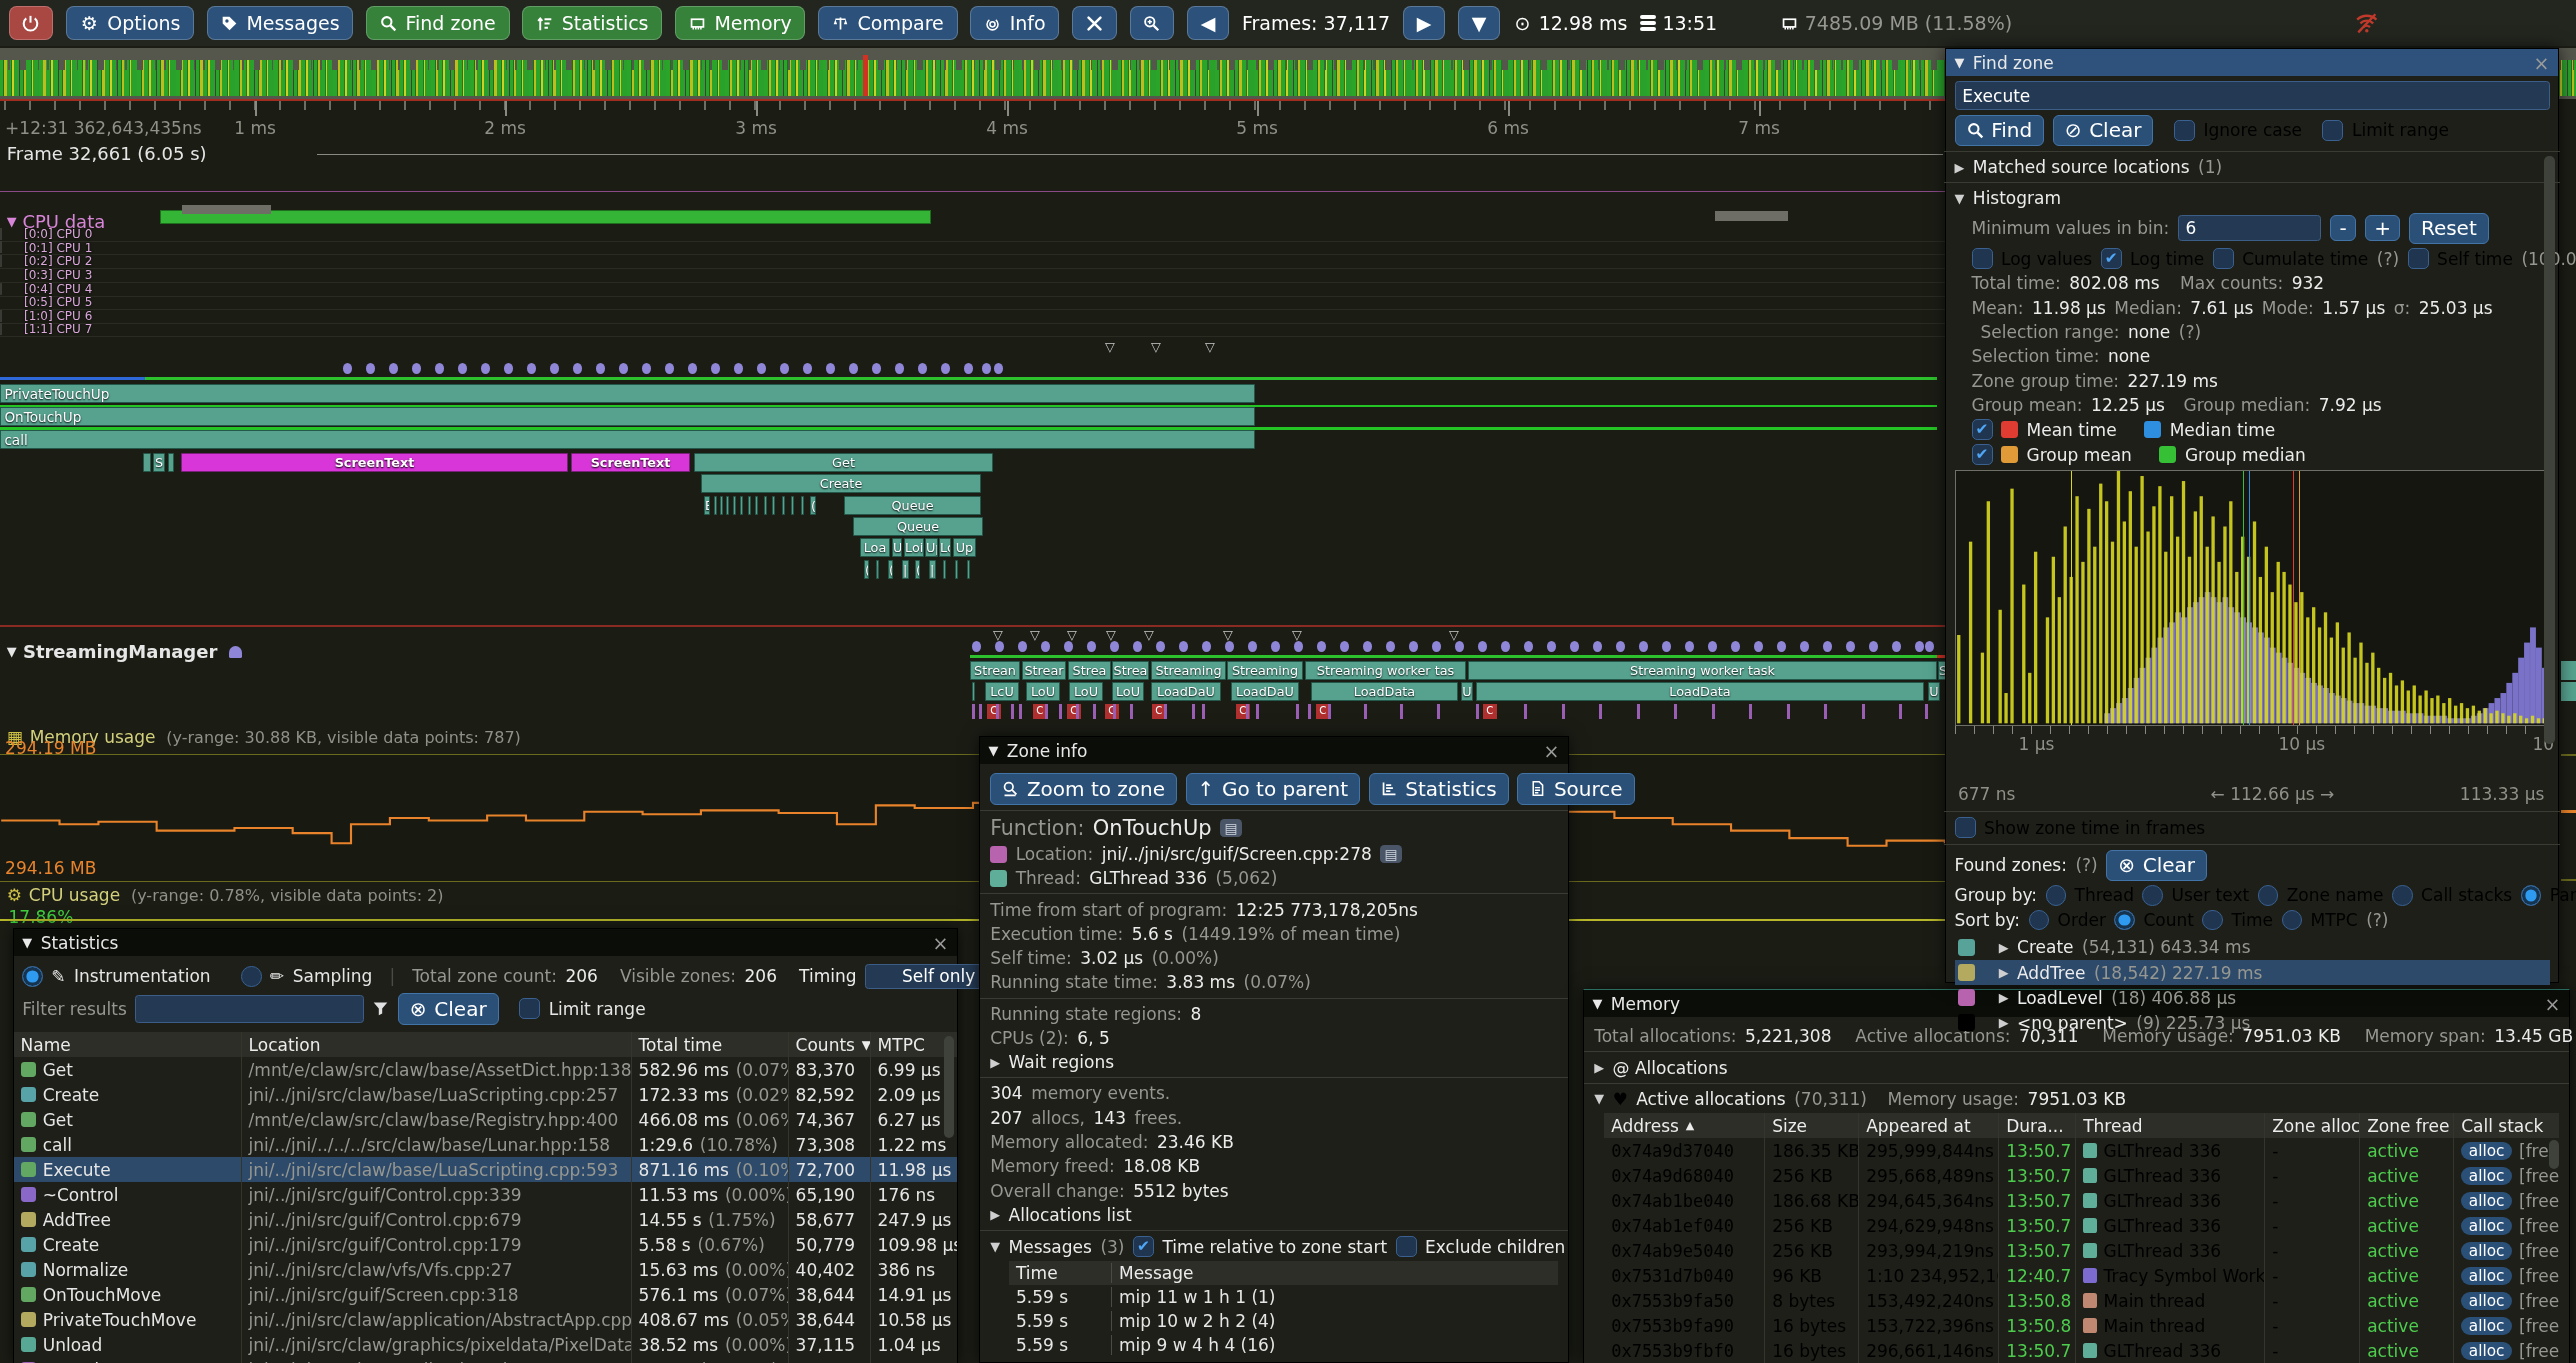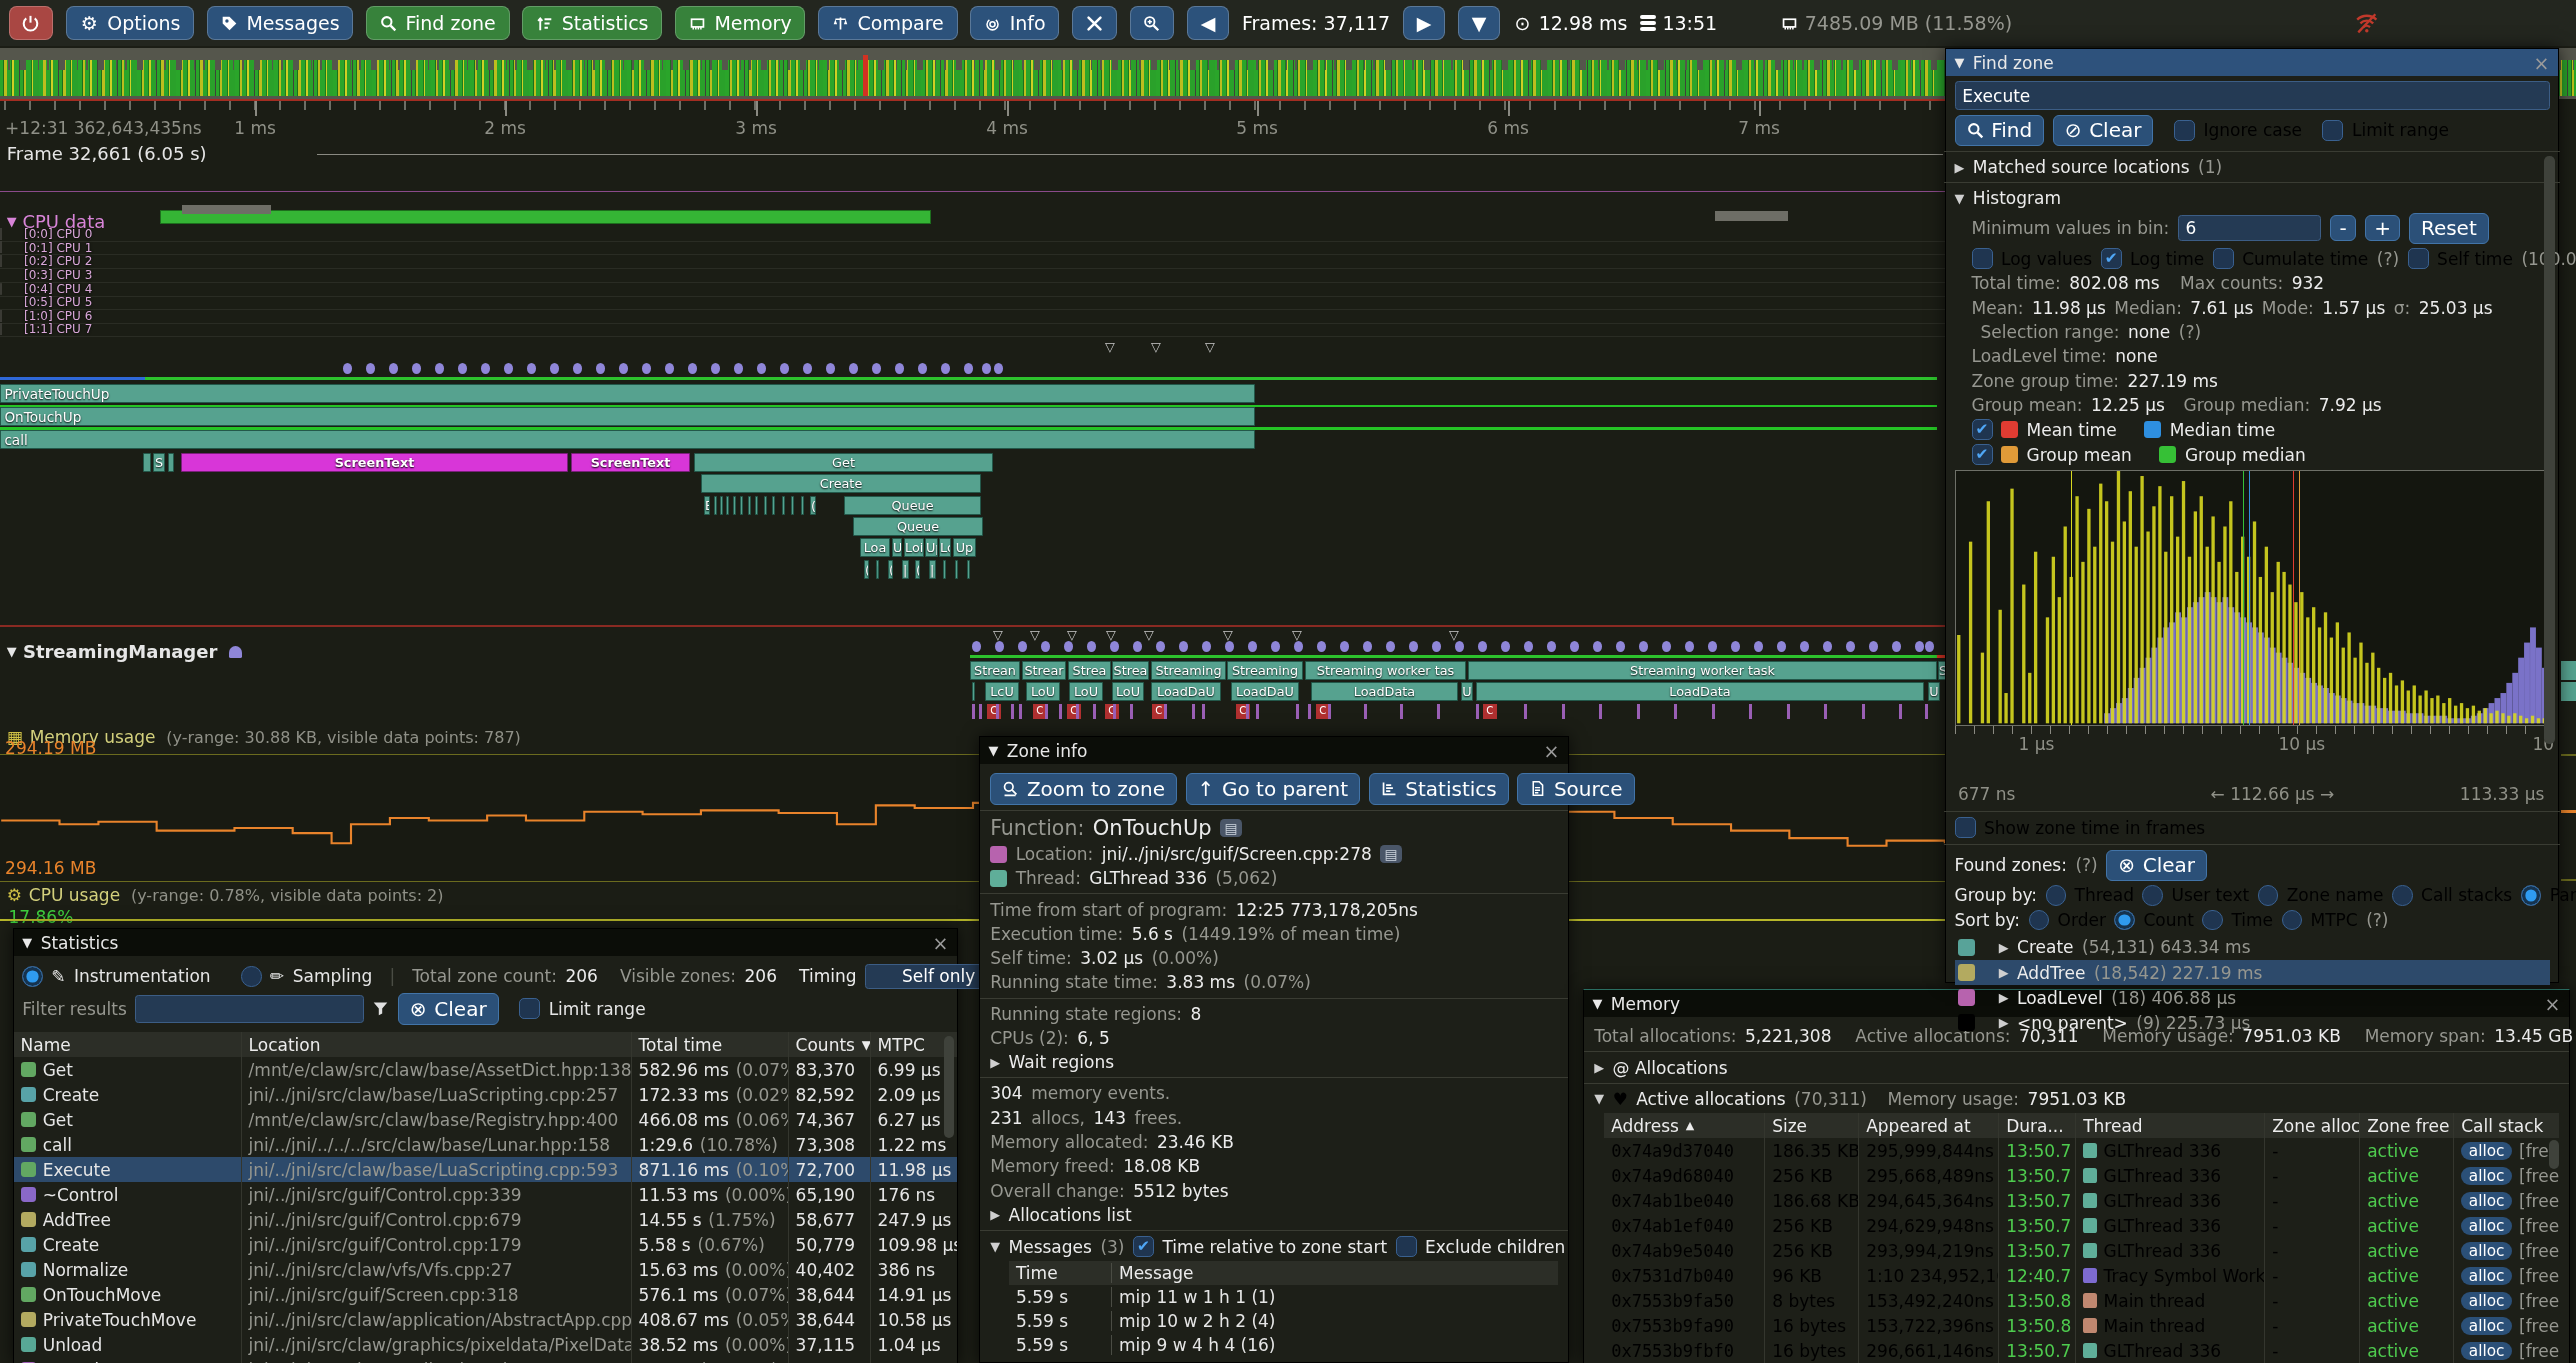--- a/index.html
+++ b/index.html
@@ -890,21 +890,21 @@
       <div class="line">
           <span class="tri" style="color:#cfcfcf;">▶</span>
           <span class="val">Wait regions</span>
         </div>
       <div class="sep"></div>
       <div class="line">
           <span class="val">304</span>
           <span class="lbl">memory events.</span>
         </div>
       <div class="line">
-          <span class="val">231</span>
+          <span class="val">207</span>
           <span class="lbl">allocs,</span>
           <span class="val">143</span>
           <span class="lbl">frees.</span>
         </div>
       <div class="line">
           <span class="lbl">Memory allocated:</span>
           <span class="val">23.46 KB</span>
         </div>
       <div class="line">
           <span class="lbl">Memory freed:</span>
@@ -1227,21 +1227,21 @@
         <span class="val">1.57 µs</span>
         <span class="lbl">σ:</span>
         <span class="val">25.03 µs</span>
       </div>
       <div class="line" style="margin-left:26px;">
         <span class="lbl">Selection range:</span>
         <span class="val">none</span>
         <span class="lbl">(?)</span>
       </div>
       <div class="line" style="margin-left:17px;">
-        <span class="lbl">LoadLevel time:</span>
+        <span class="lbl">Selection time:</span>
         <span class="val">none</span>
       </div>
       <div class="line" style="margin-left:17px;">
         <span class="lbl">Zone group time:</span>
         <span class="val">227.19 ms</span>
       </div>
       <div class="line" style="margin-left:17px;">
         <span class="lbl">Group mean:</span>
         <span class="val">12.25 µs</span>
         <span class="lbl" style="margin-left:10.2px;">Group median:</span>

